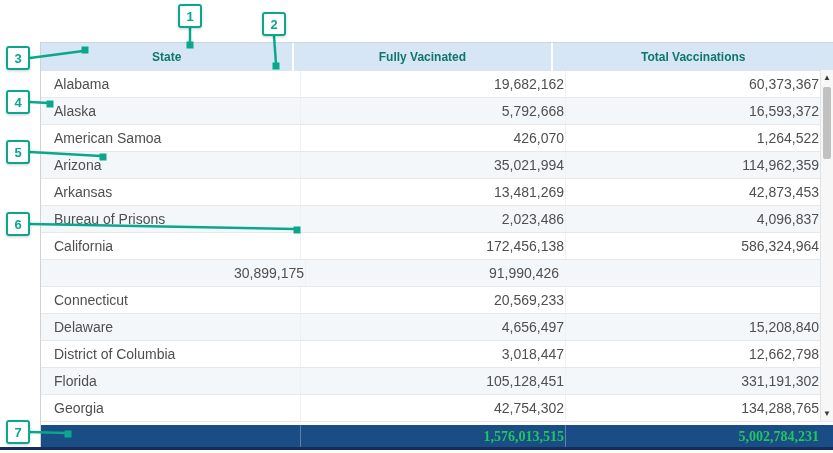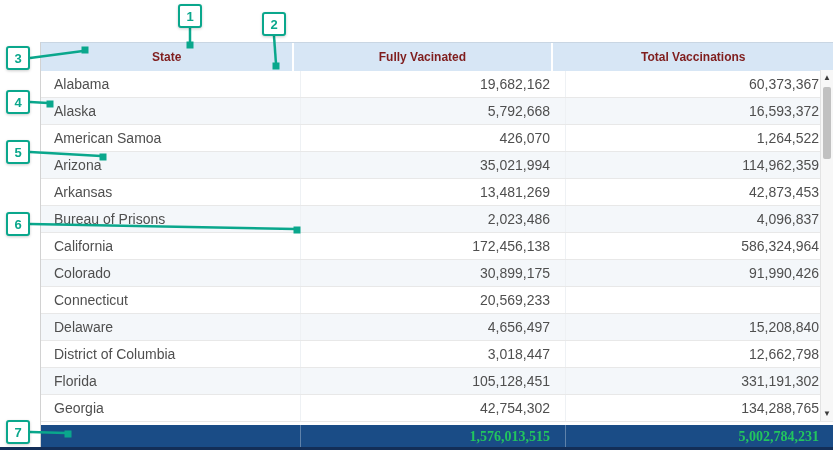--- a/index.html
+++ b/index.html
@@ -8,31 +8,31 @@
     overflow: hidden; font-family: "Liberation Sans", sans-serif;
   }
   
   .table-widget {
     position: absolute; left: 40px; top: 42px; width: 793px;
     border-left: 1px solid #d2d2d2; border-top: 1px solid #c9d6e3;
   }
   .thead { display: flex; height: 28px; background: #d7e6f5; }
   .th {
     display: flex; align-items: center; justify-content: center;
-    font-size: 12px; font-weight: 700; color: #7f1d1d; box-sizing: border-box;
+    font-size: 12px; font-weight: 700; color: #0f766e; box-sizing: border-box;
   }
   .th-state { width: 260px; border-right: 2px solid #fff; }
   .th-fully { width: 265px; border-right: 2px solid #fff; }
   .th-total { width: 289px; }
   .tbody { height: 351px; overflow: hidden; background: #fff; }
   .tr { display: flex; height: 27px; background: #fff; border-bottom: 1px solid #e8e8e8; box-sizing: border-box; }
   .tr.alt { background: #f4f7fa; }
   .td { display: flex; align-items: center; font-size: 14px; color: #4f4f4f; box-sizing: border-box; }
   .td-state { width: 260px; padding-left: 13px; border-right: 1px solid #eef1f4; }
-  .td-fully { width: 265px; justify-content: flex-end; padding-right: 15px; border-right: 1px solid #eef1f4; }
+  .td-fully { width: 265px; justify-content: flex-end; padding-right: 1px; border-right: 1px solid #eef1f4; }
   .td-total { width: 268px; justify-content: flex-end; padding-right: 15px; }
   .tfoot { display: flex; height: 23px; margin-top: 3px; background: #1a4c86; }
   .tfoot .td { color: #22c55e; font-weight: 700; font-family: Liberation Serif, serif; }
   .tfoot .td-state { border-right: 1px solid rgba(255,255,255,.3); }
   .tfoot .td-fully { border-right: 1px solid rgba(255,255,255,.3); }
   
   .scrollbar {
     position: absolute; left: 820px; top: 70px; width: 13px; height: 351px;
     background: #f7f7f7; border-left: 1px solid #e3e3e3; box-sizing: border-box;
   }
@@ -111,21 +111,20 @@
     <div class="td td-total">4,096,837</div>
   </div>
 
   <div class="tr">
     <div class="td td-state">California</div>
     <div class="td td-fully">172,456,138</div>
     <div class="td td-total">586,324,964</div>
   </div>
 
   <div class="tr alt">
-    <div class="td td-state">Colorado</div>
     <div class="td td-fully">30,899,175</div>
     <div class="td td-total">91,990,426</div>
   </div>
 
   <div class="tr">
     <div class="td td-state">Connecticut</div>
     <div class="td td-fully">20,569,233</div>
   </div>
 
   <div class="tr alt">

